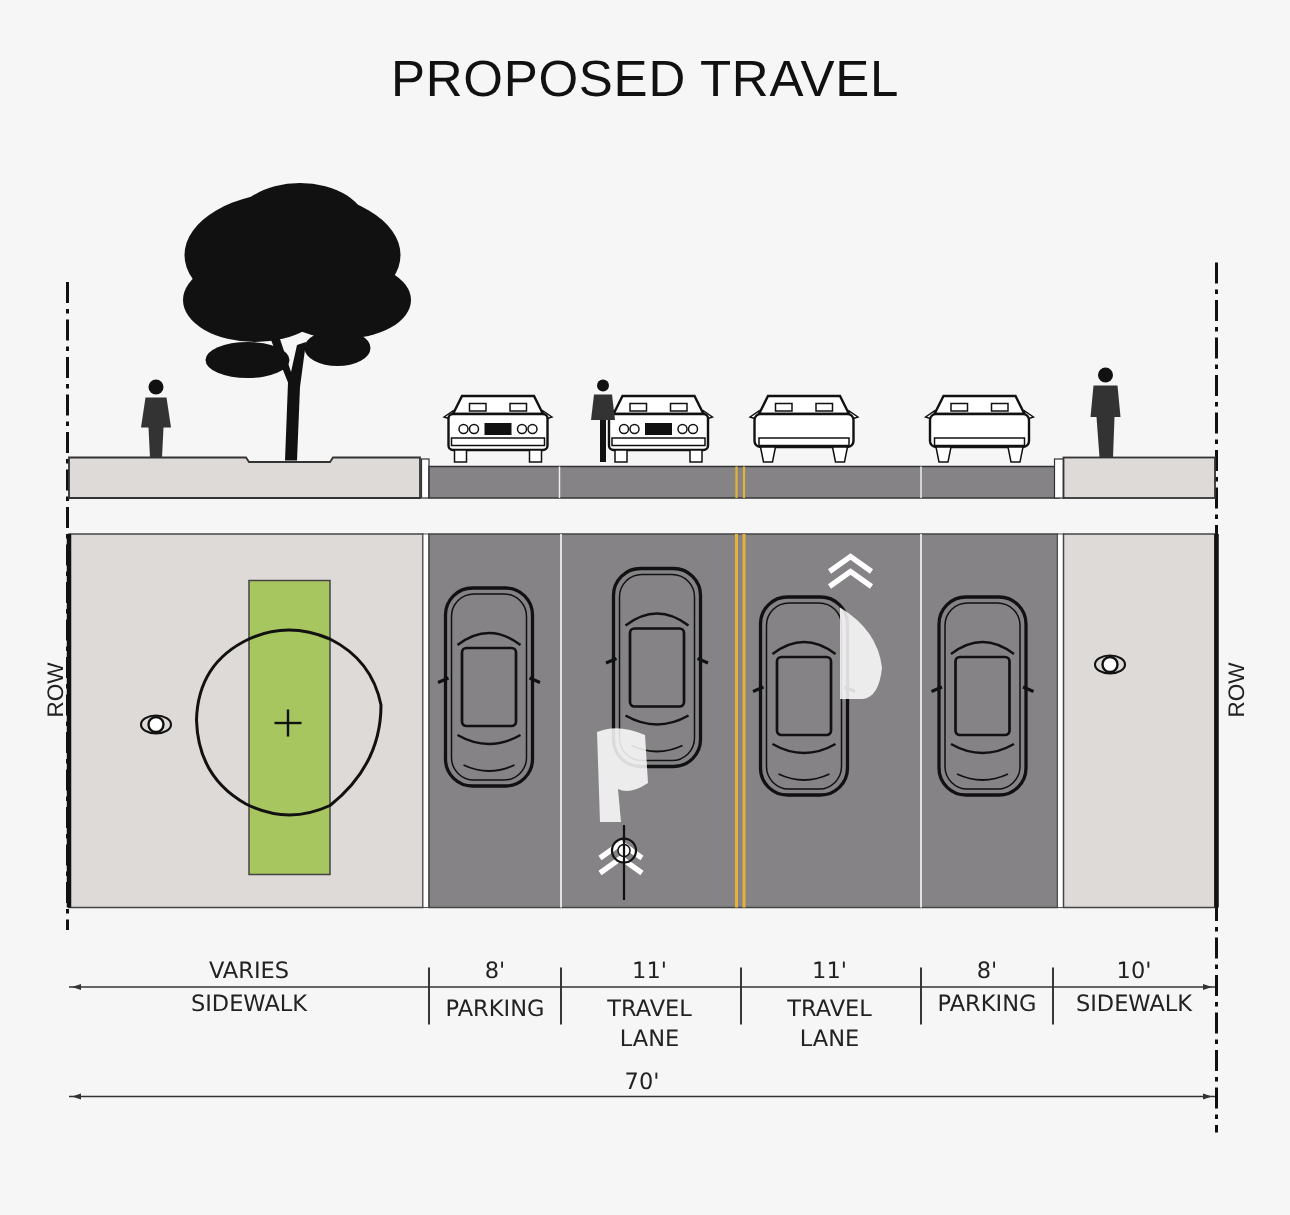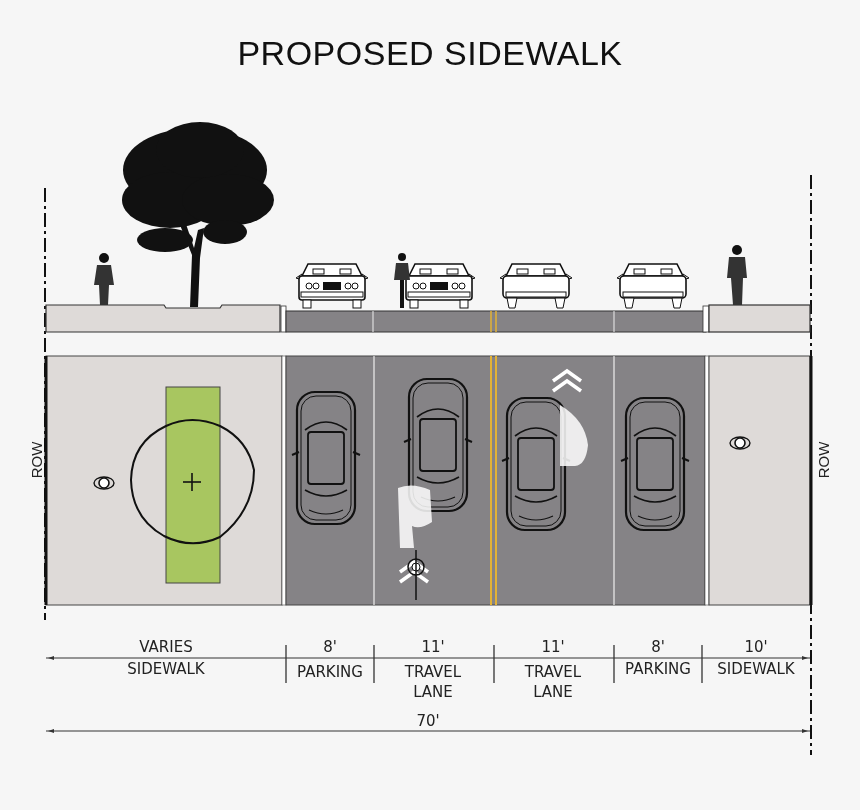--- a/index.html
+++ b/index.html
@@ -5,21 +5,21 @@
   html,body{margin:0;padding:0;background:#f6f6f6;}
   body{width:860px;height:810px;position:relative;overflow:hidden;font-family:"Liberation Sans",sans-serif;}
   .title{position:absolute;left:0;top:34px;width:860px;text-align:center;font-size:34px;color:#111;letter-spacing:0.5px;}
   svg{position:absolute;left:0;top:0;}
   .dimtext{font-family:"DejaVu Sans",sans-serif;font-size:15px;fill:#222;text-anchor:middle;}
   .rowtext{font-family:"Liberation Sans",sans-serif;font-size:15px;fill:#222;text-anchor:middle;}
 </style>
 </head>
 <body>
 
-<div class="title">PROPOSED SIDEWALK</div>
+<div class="title">PROPOSED TRAVEL</div>
 
 <svg width="860" height="810" viewBox="0 0 860 810">
   <defs>
     <g id="car-front">
       <path d="M6,14 L12,2 L60,2 L66,14 Z" fill="#fff" stroke="#111" stroke-width="1.6"></path>
       <rect x="17" y="7" width="11" height="5" fill="#fff" stroke="#111"></rect>
       <rect x="44" y="7" width="11" height="5" fill="#fff" stroke="#111"></rect>
       <path d="M0,16 L6,12 L6,18 Z" fill="#fff" stroke="#111"></path>
       <path d="M72,16 L66,12 L66,18 Z" fill="#fff" stroke="#111"></path>
       <rect x="3" y="14" width="66" height="24" rx="3" fill="#fff" stroke="#111" stroke-width="1.6"></rect>

